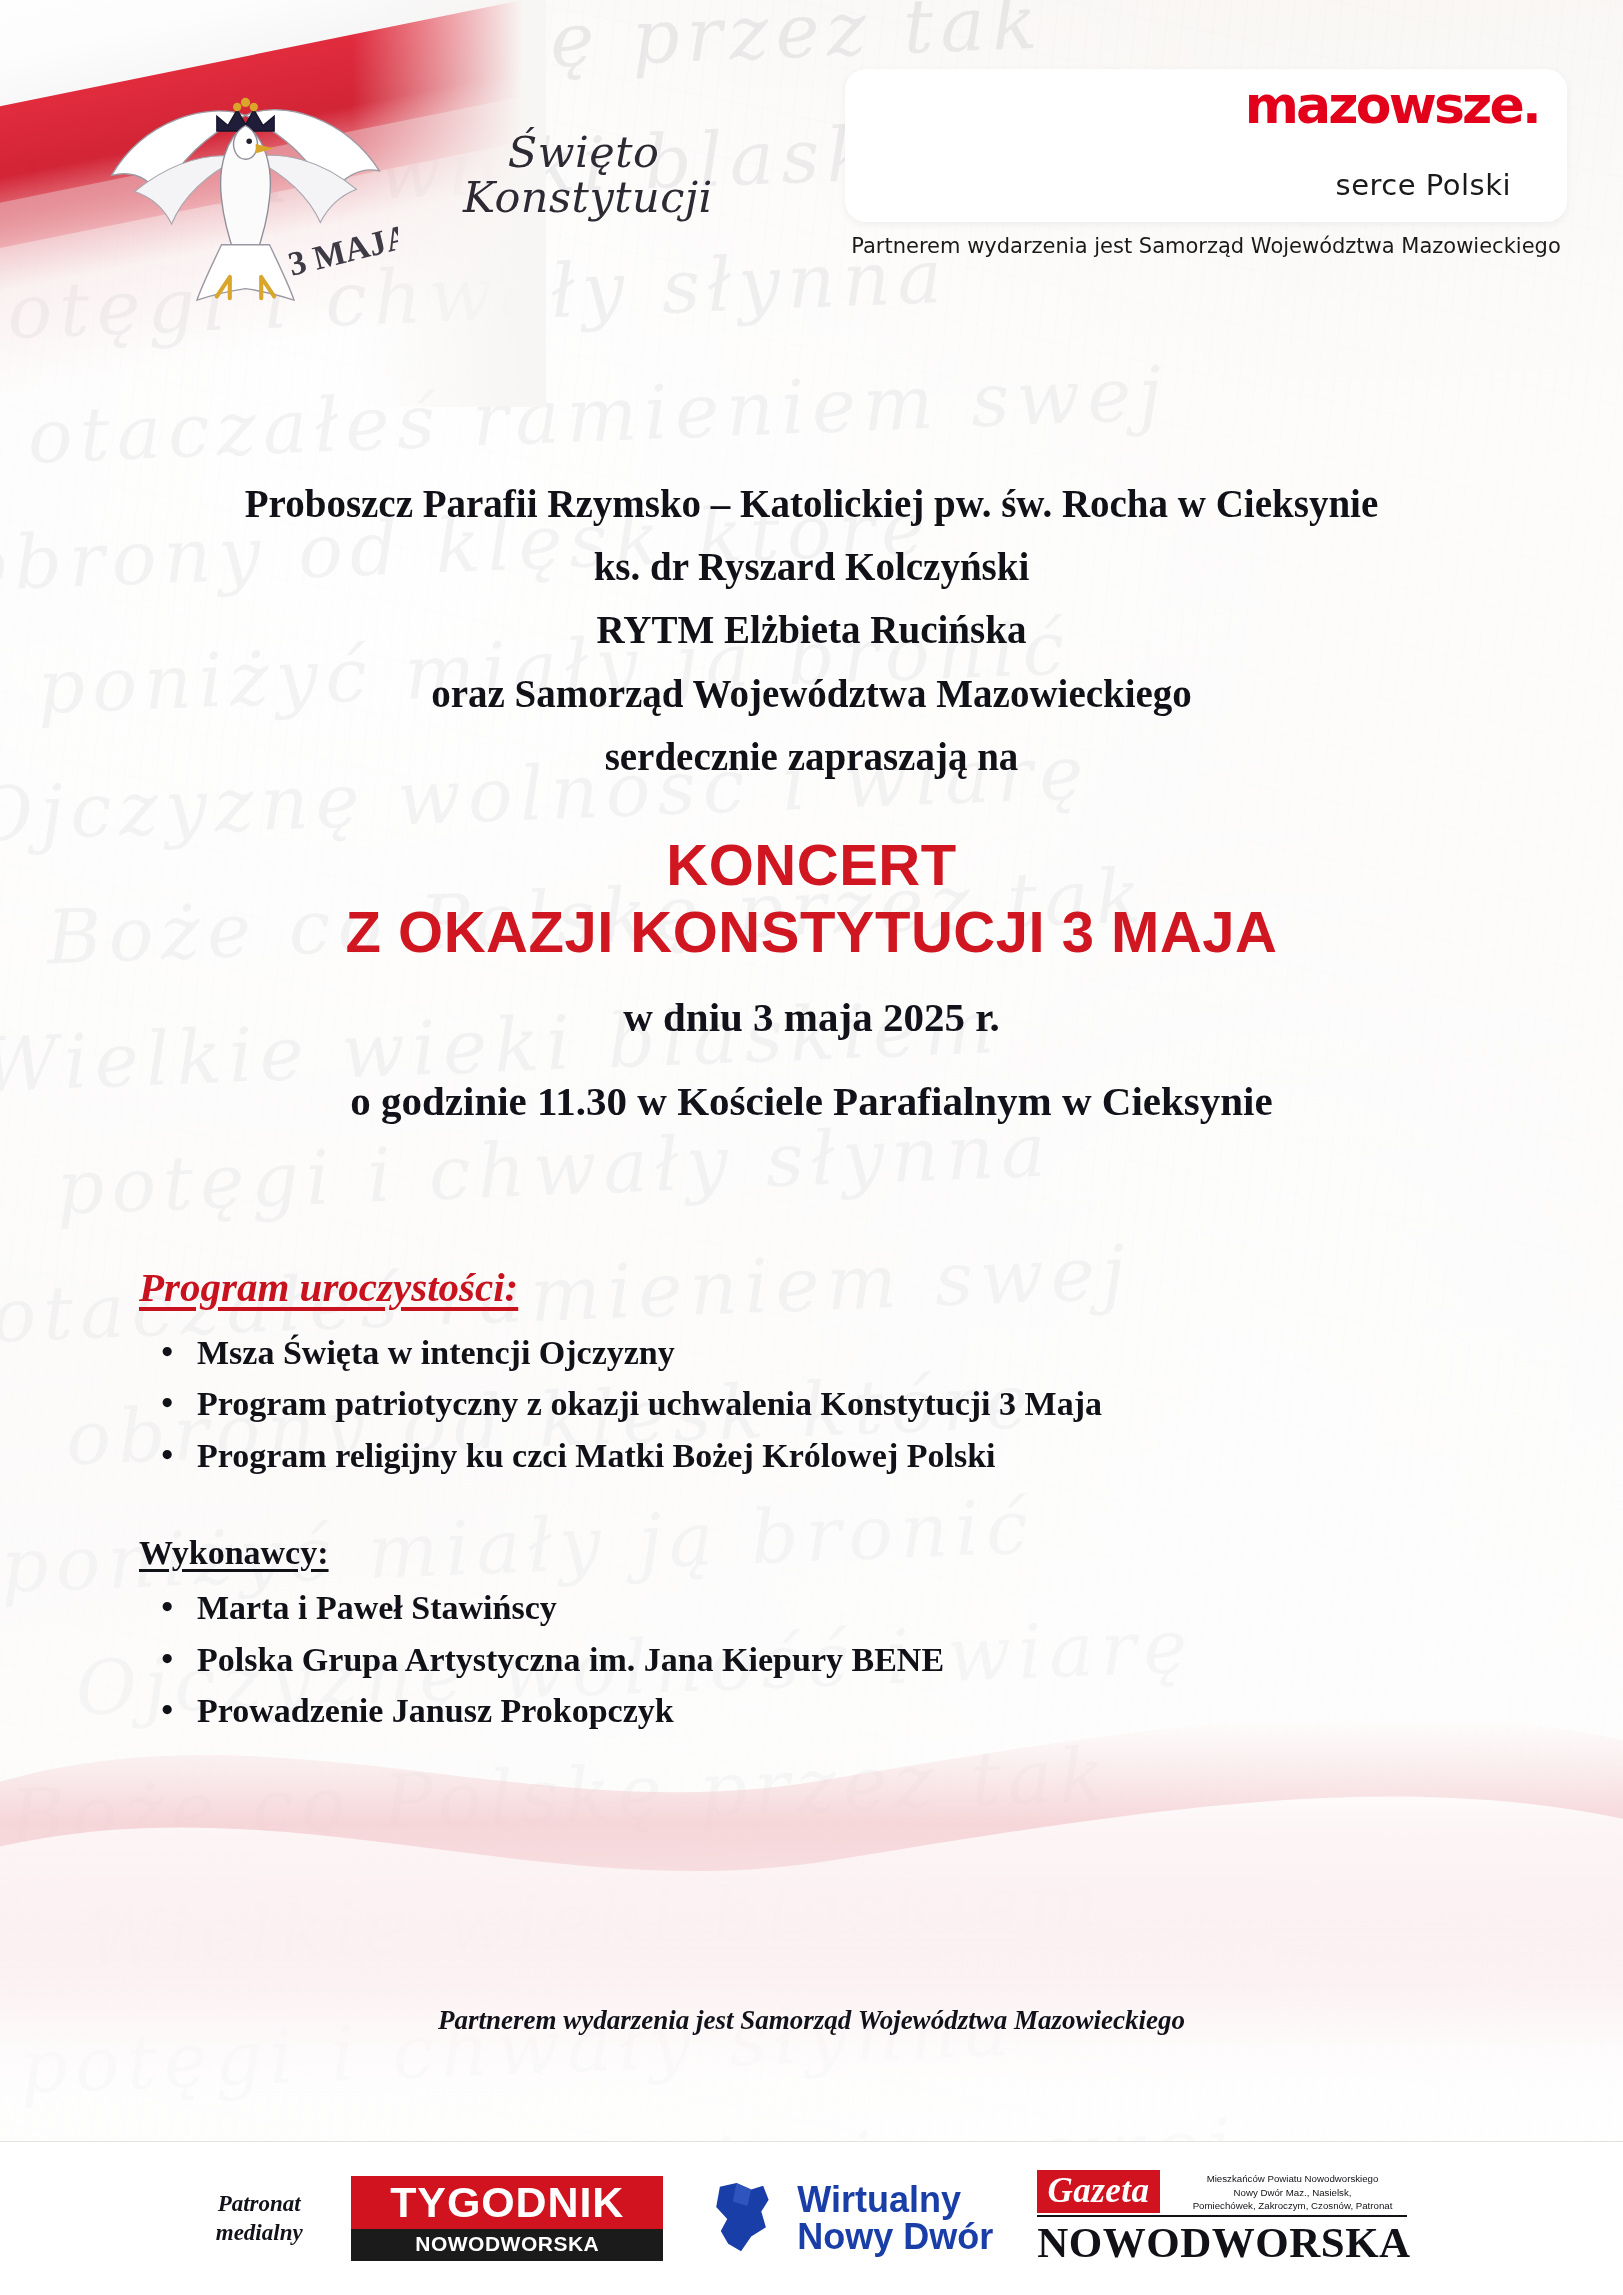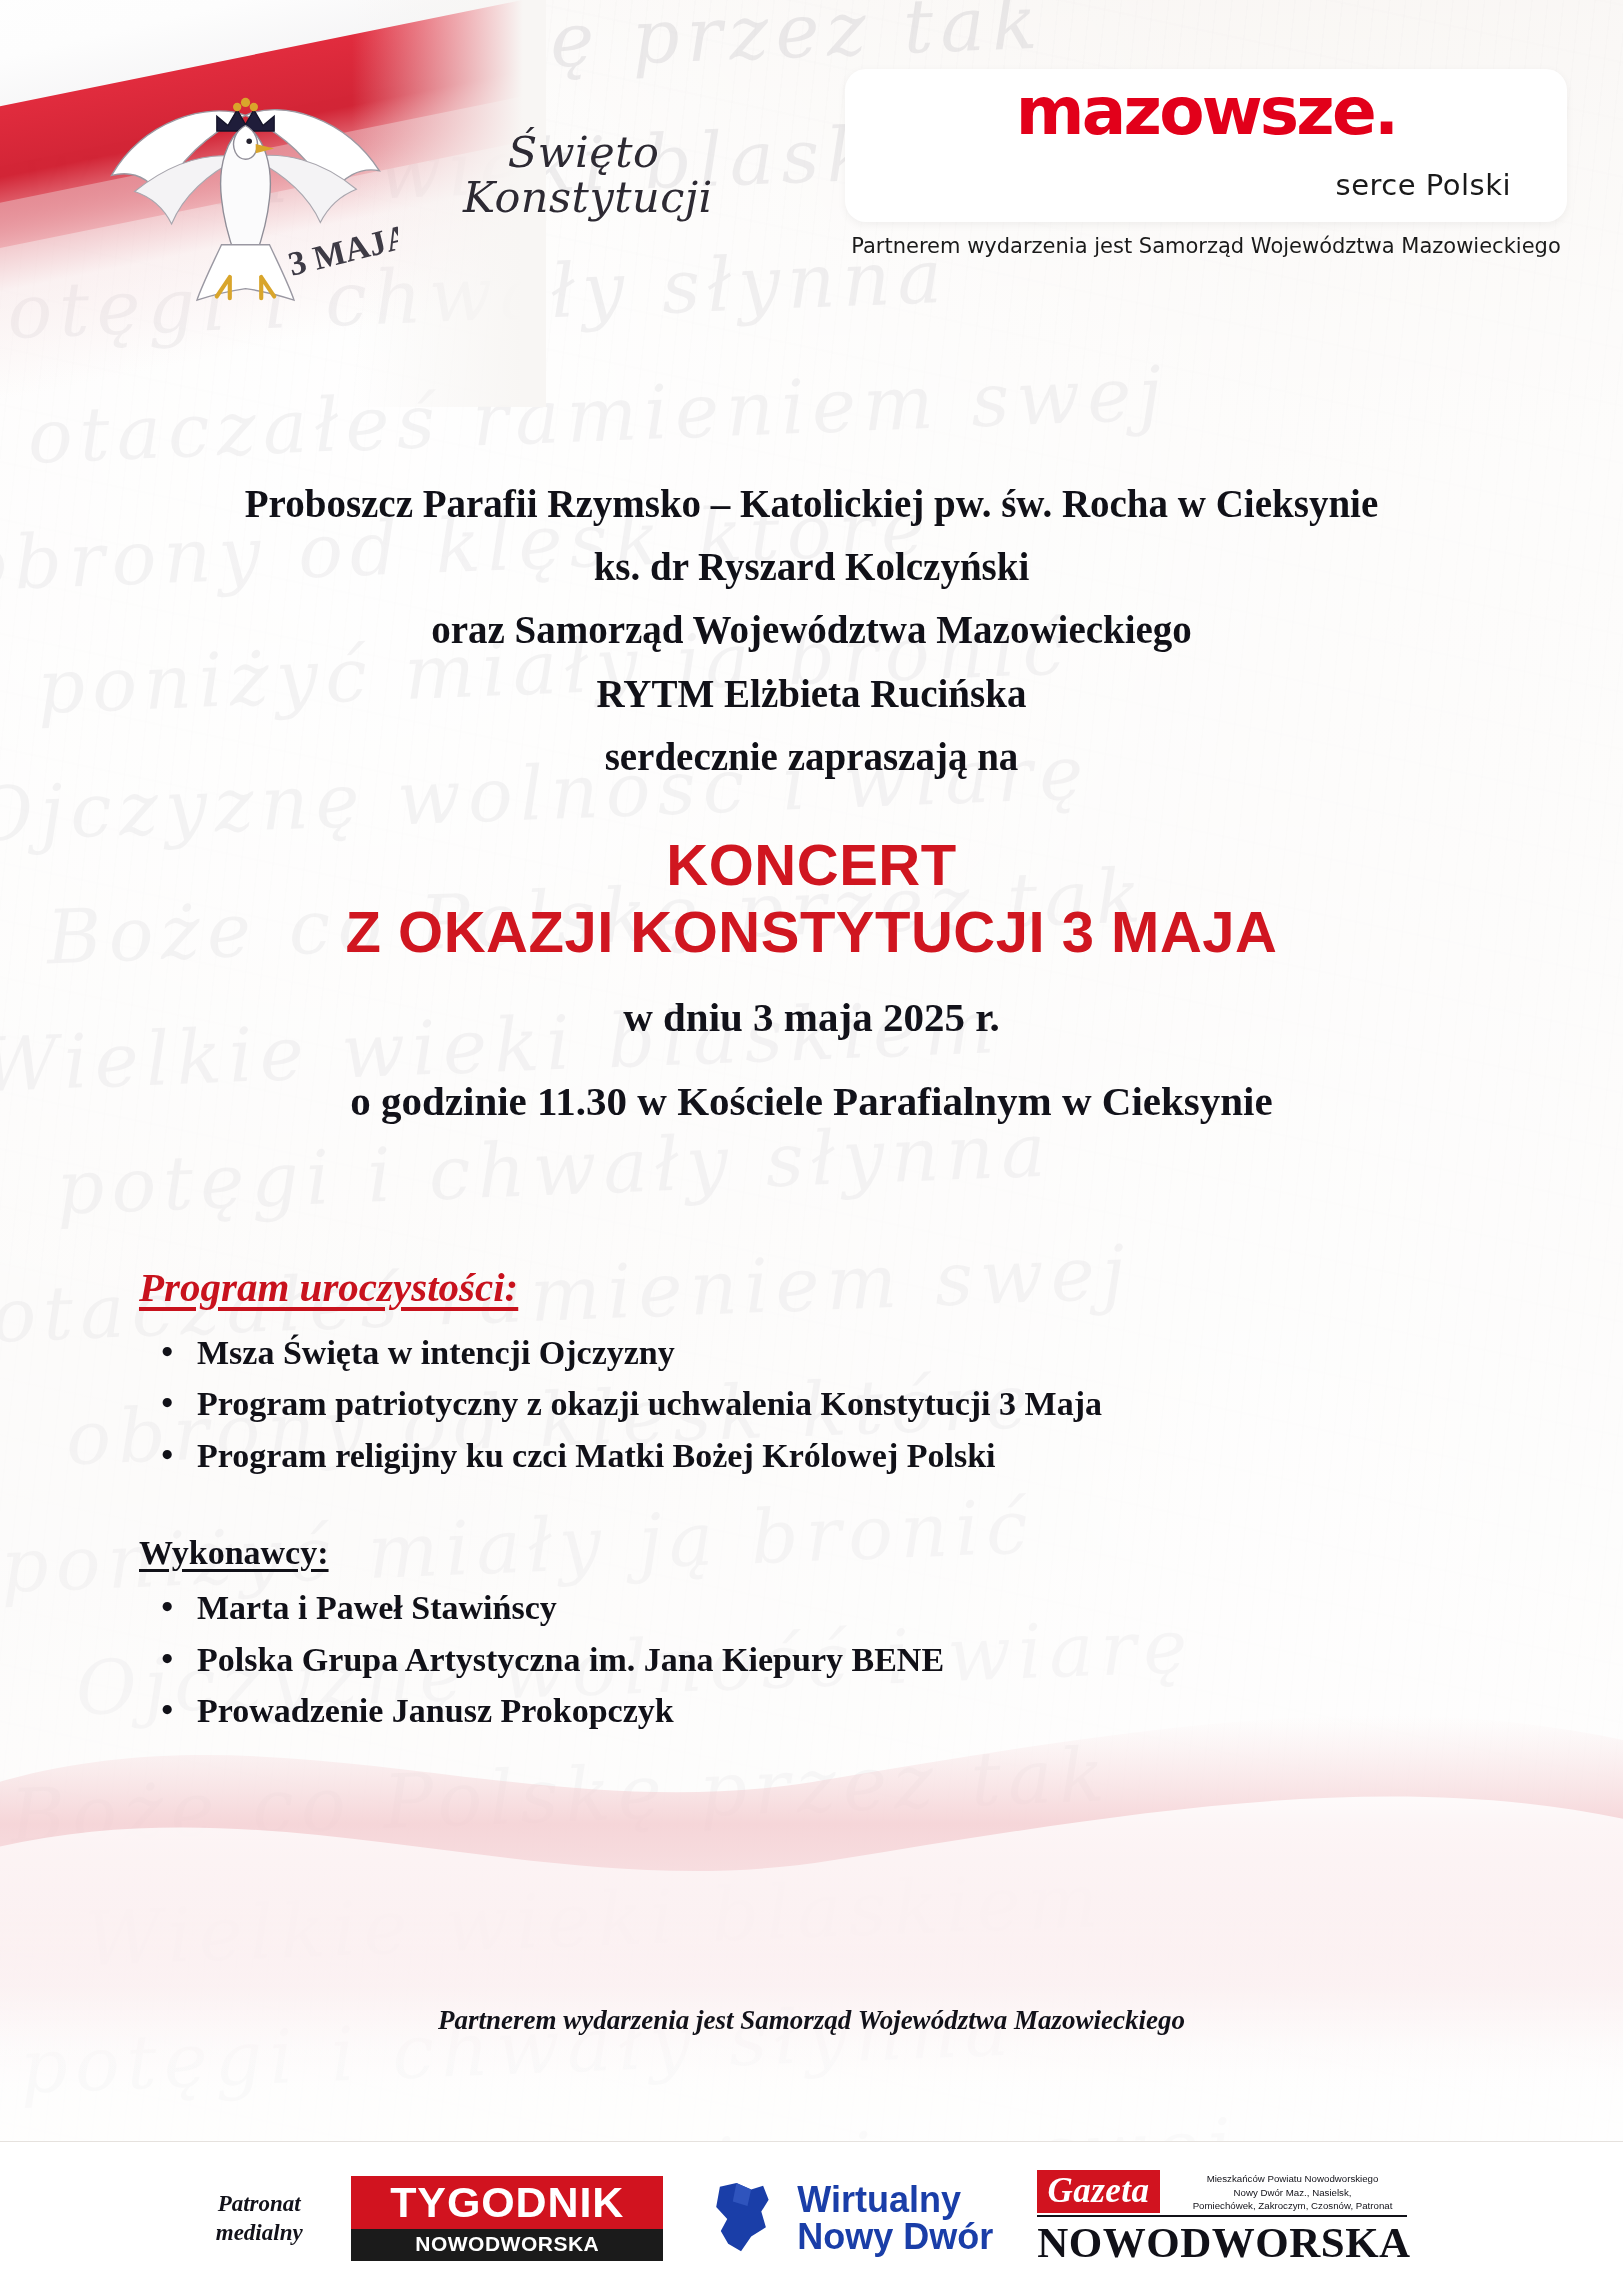--- a/index.html
+++ b/index.html
@@ -145,25 +145,25 @@
     right: 56px; top: 69px;
     width: 722px; height: 153px;
     background: #ffffff;
     border-radius: 21px;
     box-shadow: 0 2.8px 8.3px rgba(0,0,0,0.05);
   }
   .mazowsze-word {
     position: absolute;
     left: 28px; top: 10.2px;
     width: 666px;
-    text-align: center;
+    text-align: right;
     color: #e2001a;
     font-family: "DejaVu Sans", sans-serif;
     font-weight: bold;
-    font-size: 66px;
+    font-size: 52px;
     letter-spacing: -2.8px;
     line-height: 1;
   }
   .mazowsze-sub {
     position: absolute;
     right: 56px; top: 99px;
     color: #1a1a1a;
     font-family: "DejaVu Sans", sans-serif;
     font-size: 29px;
     letter-spacing: 0.5px;
@@ -470,22 +470,22 @@
 
   <div class="mazowsze-box">
     <div class="mazowsze-word">mazowsze.</div>
     <div class="mazowsze-sub">serce Polski</div>
   </div>
   <div class="mazowsze-partner">Partnerem wydarzenia jest Samorząd Województwa Mazowieckiego</div>
 
   <div class="content">
     <div class="invite-line">Proboszcz Parafii Rzymsko – Katolickiej pw. św. Rocha w Cieksynie</div>
     <div class="invite-line">ks. dr Ryszard Kolczyński</div>
+    <div class="invite-line">RYTM Elżbieta Rucińska</div>
     <div class="invite-line">oraz Samorząd Województwa Mazowieckiego</div>
-    <div class="invite-line">RYTM Elżbieta Rucińska</div>
     <div class="invite-line">serdecznie zapraszają na</div>
 
     <div class="koncert">
       <span>KONCERT</span>
       <span class="l2">Z OKAZJI KONSTYTUCJI 3 MAJA</span>
     </div>
 
     <div class="when">w dniu 3 maja 2025 r.</div>
     <div class="when">o godzinie 11.30 w Kościele Parafialnym w Cieksynie</div>
   </div>

